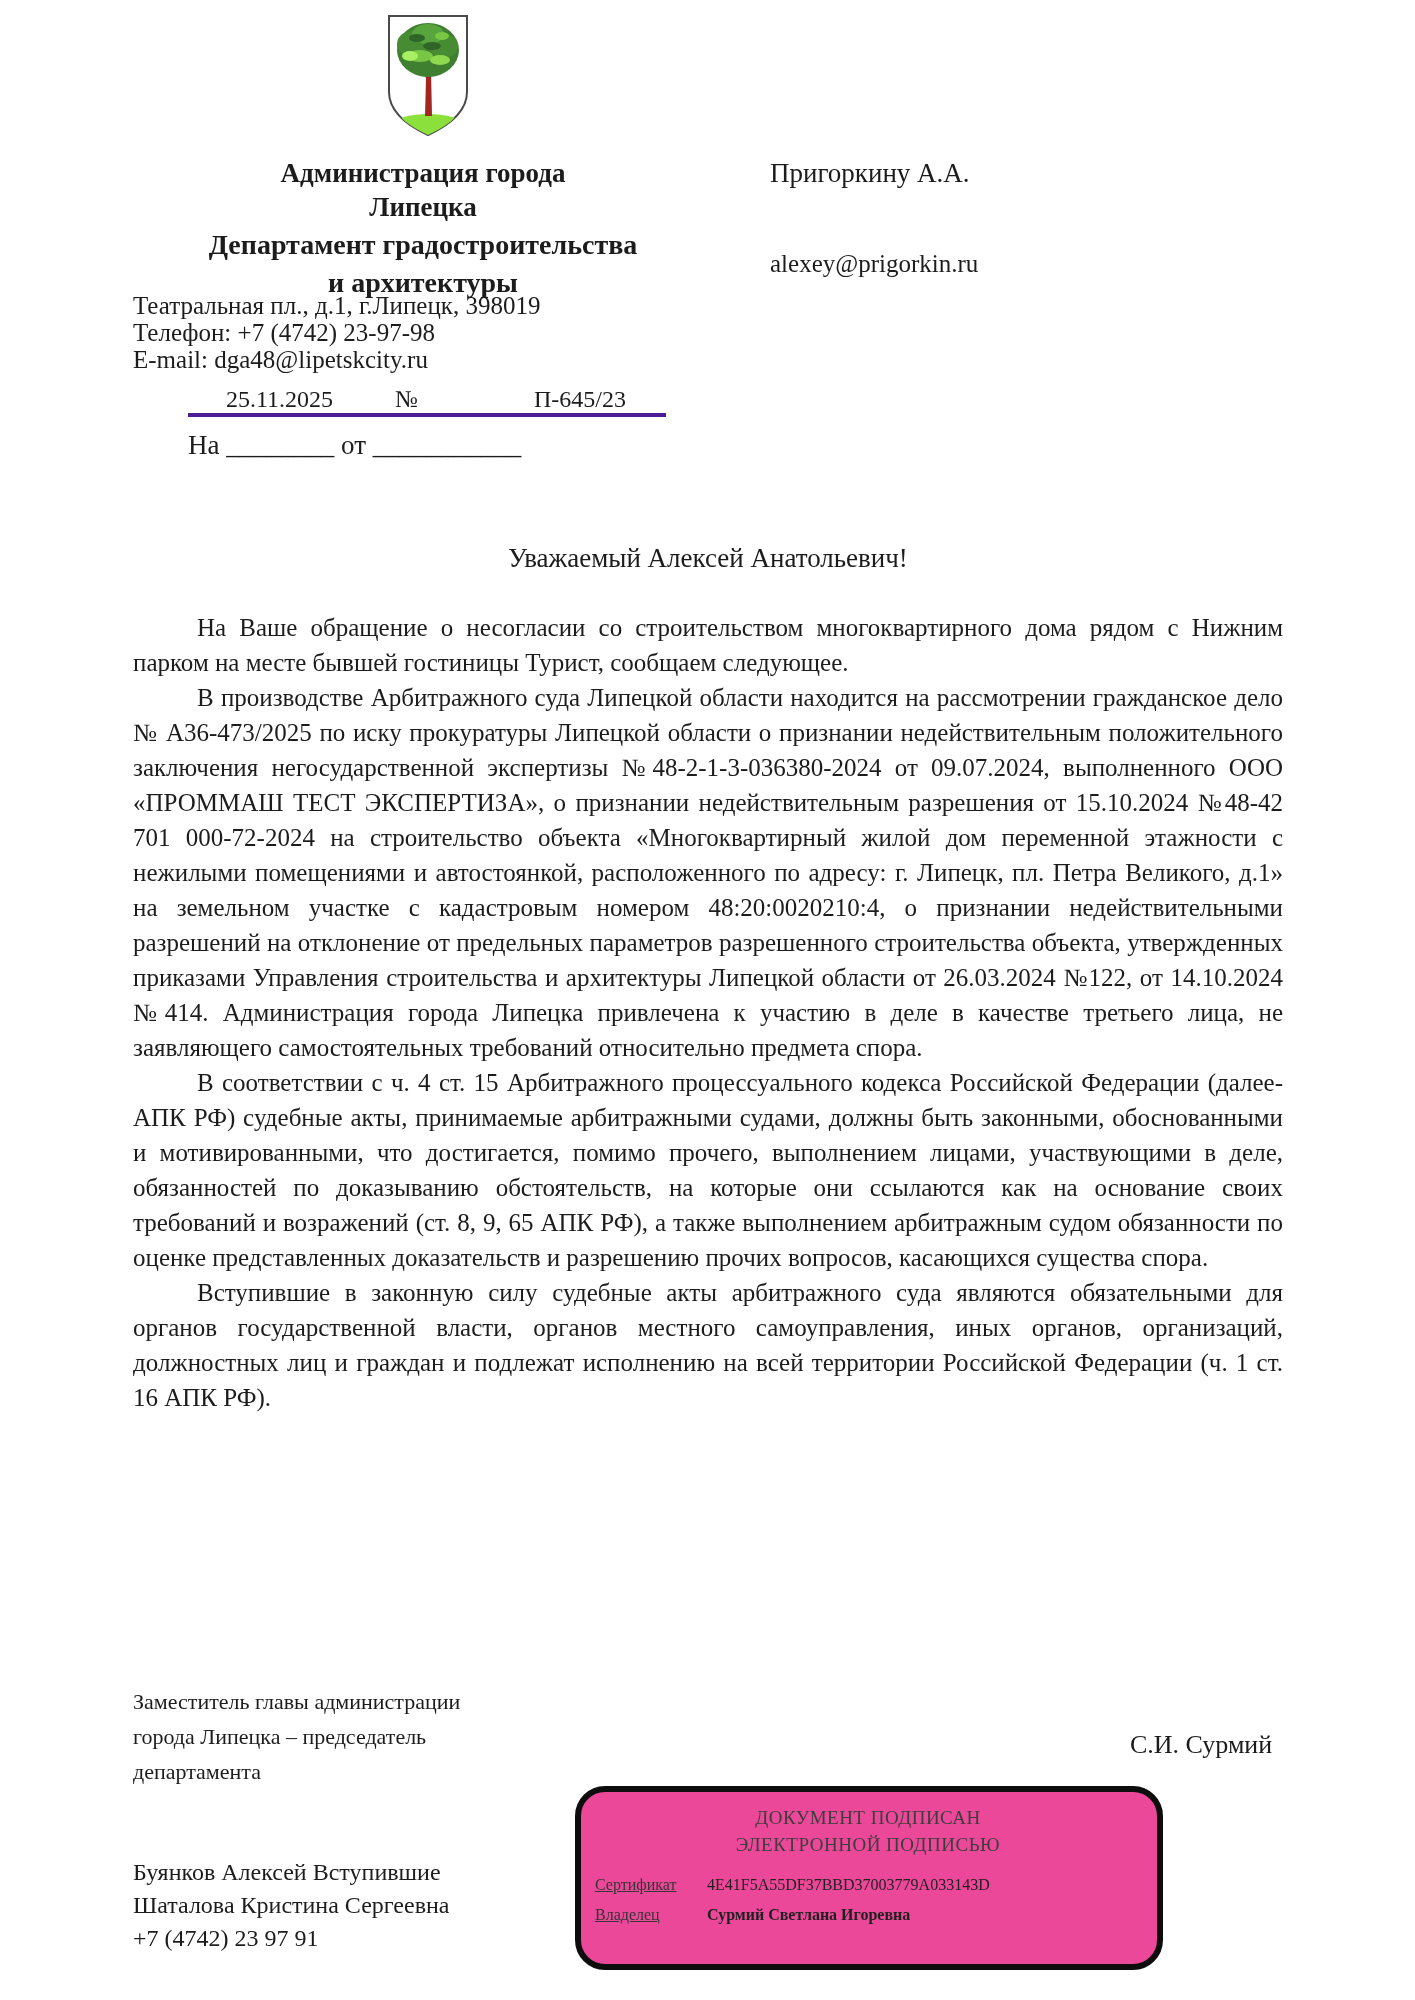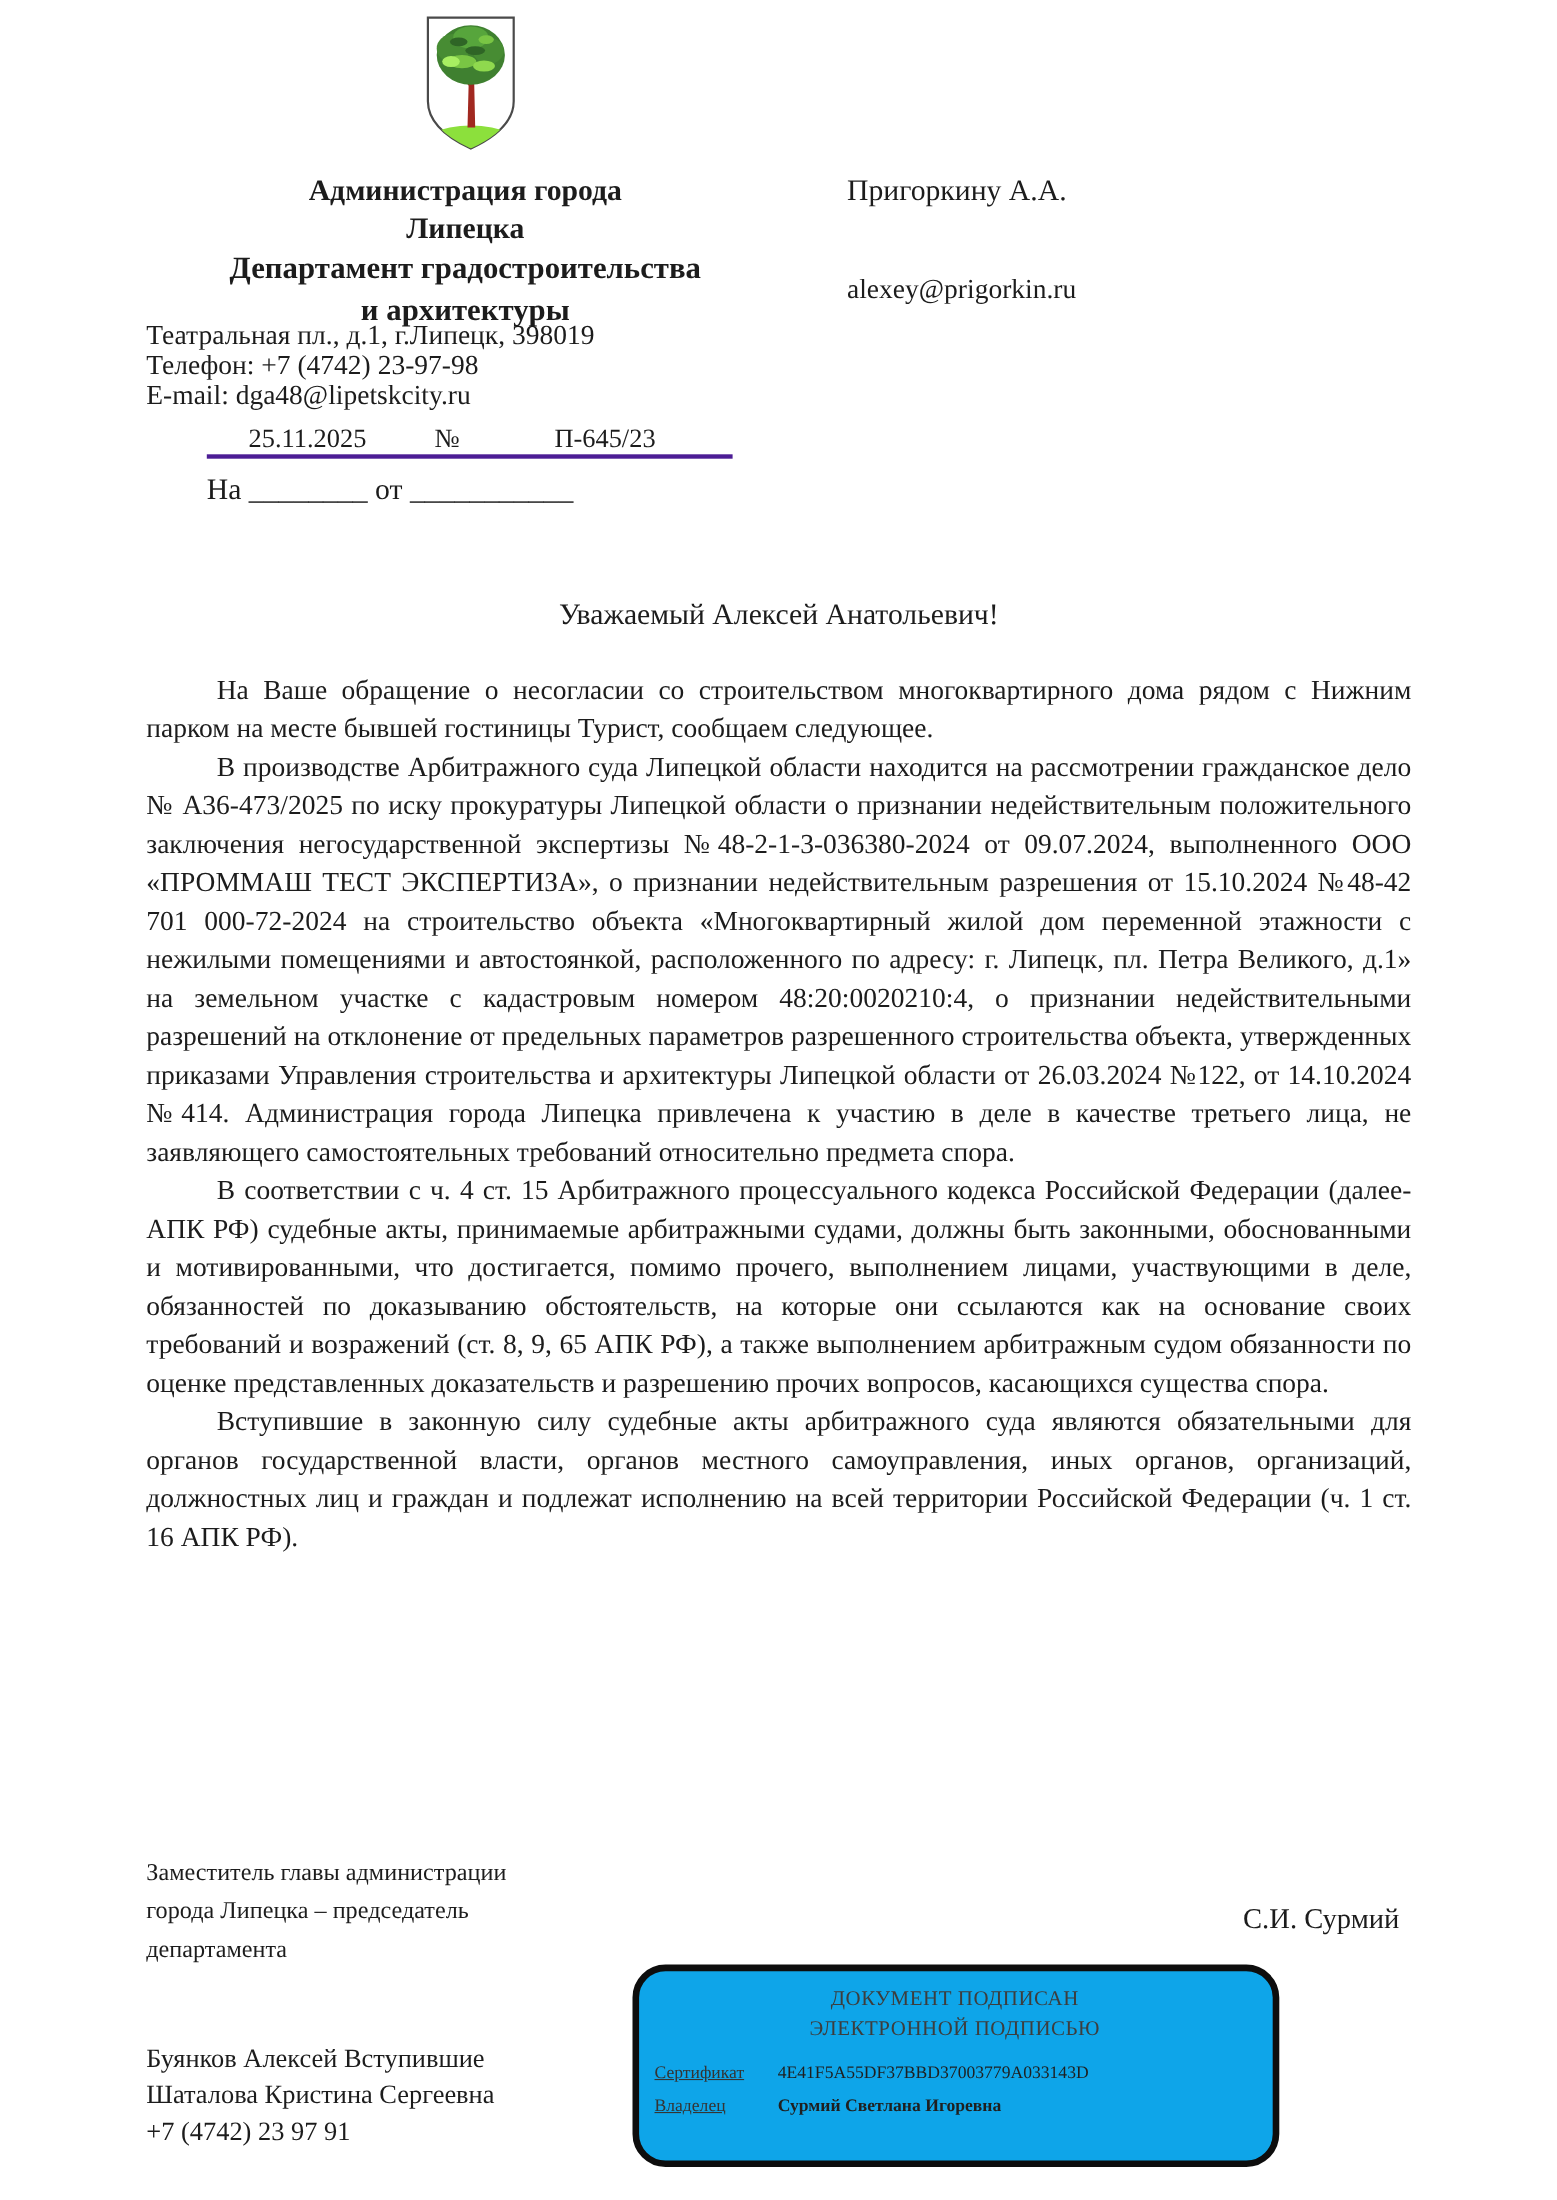--- a/index.html
+++ b/index.html
@@ -19,42 +19,42 @@
             font-size:27px;line-height:34px;font-weight:bold;}
   .org-dept{left:133px;top:226px;width:580px;text-align:center;
             font-size:28px;line-height:38px;font-weight:bold;}
   .org-addr{left:133px;top:292px;width:580px;
             font-size:25px;line-height:27px;}
   .doc-meta{left:188px;top:386px;width:478px;
             border-bottom:4px solid #4c1d95;
             font-size:24px;line-height:27px;display:flex;}
   .doc-meta .dm-date{margin-left:38px;}
   .doc-meta .dm-no{margin-left:62px;}
-  .doc-meta .dm-num{margin-left:86px;}
+  .doc-meta .dm-num{margin-left:116px;}
   .ref-line{left:188px;top:430px;width:580px;font-size:27px;}
   
   .recipient-name{left:770px;top:158px;width:420px;font-size:27px;}
   .recipient-email{left:770px;top:250px;width:420px;font-size:25px;}
   
   .salutation{left:133px;top:543px;width:1150px;text-align:center;
               font-size:27px;}
   .body-text{left:133px;top:610px;width:1150px;
              font-size:25px;line-height:35px;text-align:justify;}
   .body-text p{margin:0;text-indent:64px;}
   
   .sig-position{left:133px;top:1684px;width:520px;
                 font-size:22px;line-height:35px;}
   .sig-name{left:1130px;top:1730px;width:200px;font-size:26px;}
   
   .contacts{left:133px;top:1856px;width:420px;
             font-size:24px;line-height:33px;}
   
   .stamp{left:575px;top:1786px;width:588px;height:184px;
          border:6px solid #0d0d0d;border-radius:30px;
-         box-sizing:border-box;background:#0ea5e9;
+         box-sizing:border-box;background:#ec4899;
          padding:12px 16px 0 14px;color:#2e2e2e;}
   .stamp-title{text-align:center;font-size:19px;line-height:27px;
                color:#3d3d3d;letter-spacing:0.5px;}
   .stamp-rows{margin-top:12px;font-size:16px;}
   .stamp-row{display:flex;line-height:30px;}
   .stamp-label{width:112px;flex:none;color:#343434;text-decoration:underline;}
   .stamp-value{color:#1f1f1f;}
   .stamp-value.bold{font-weight:bold;}
 </style>
 </head>

